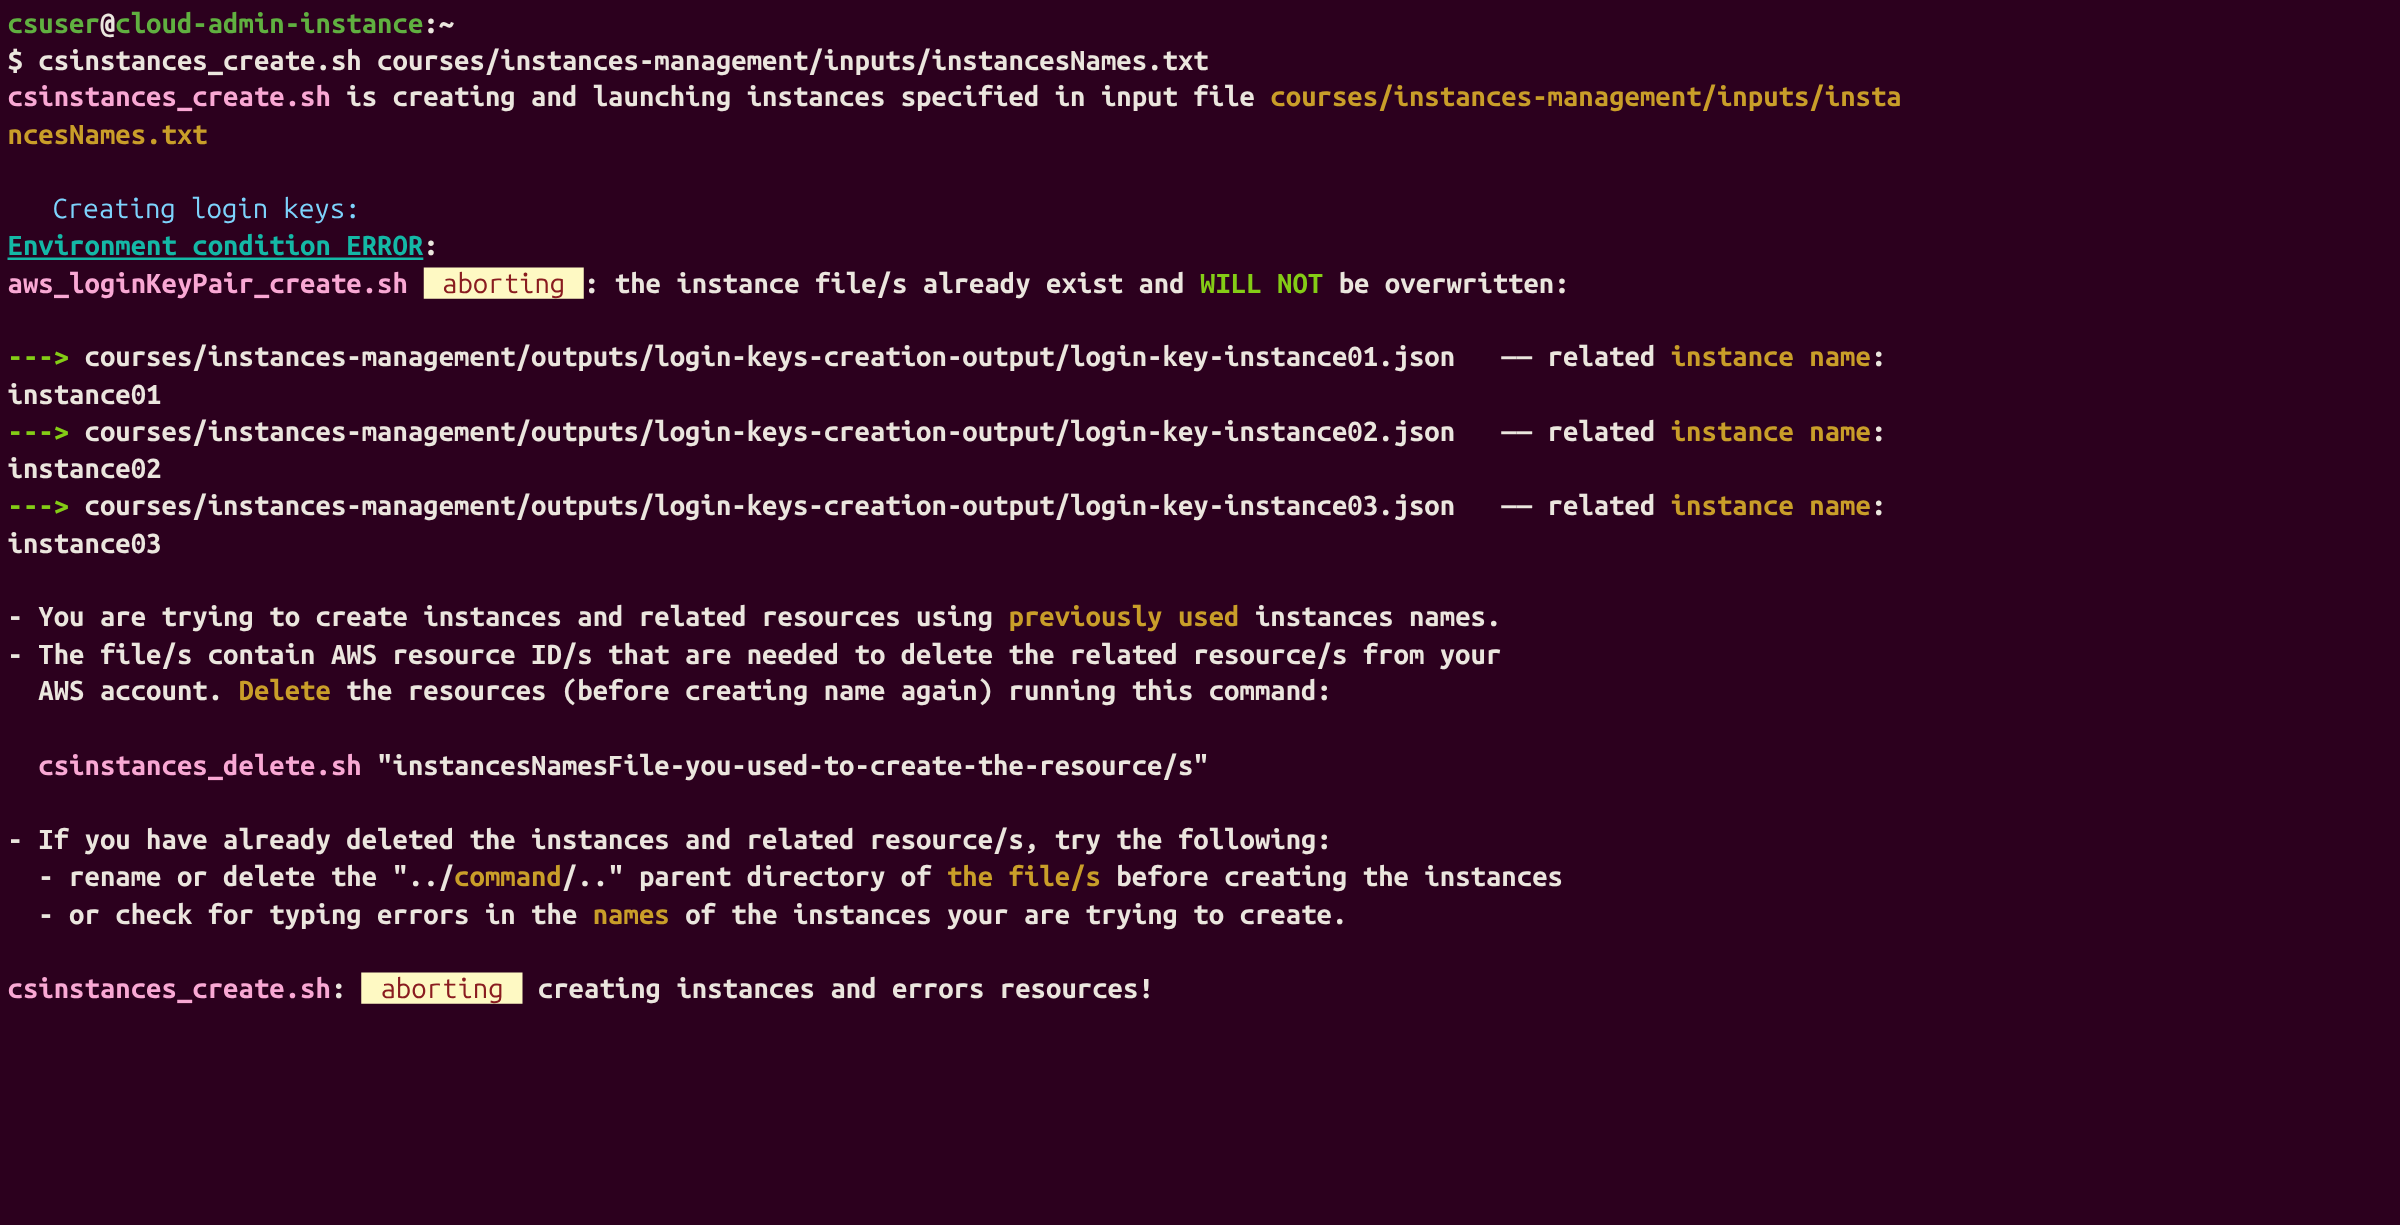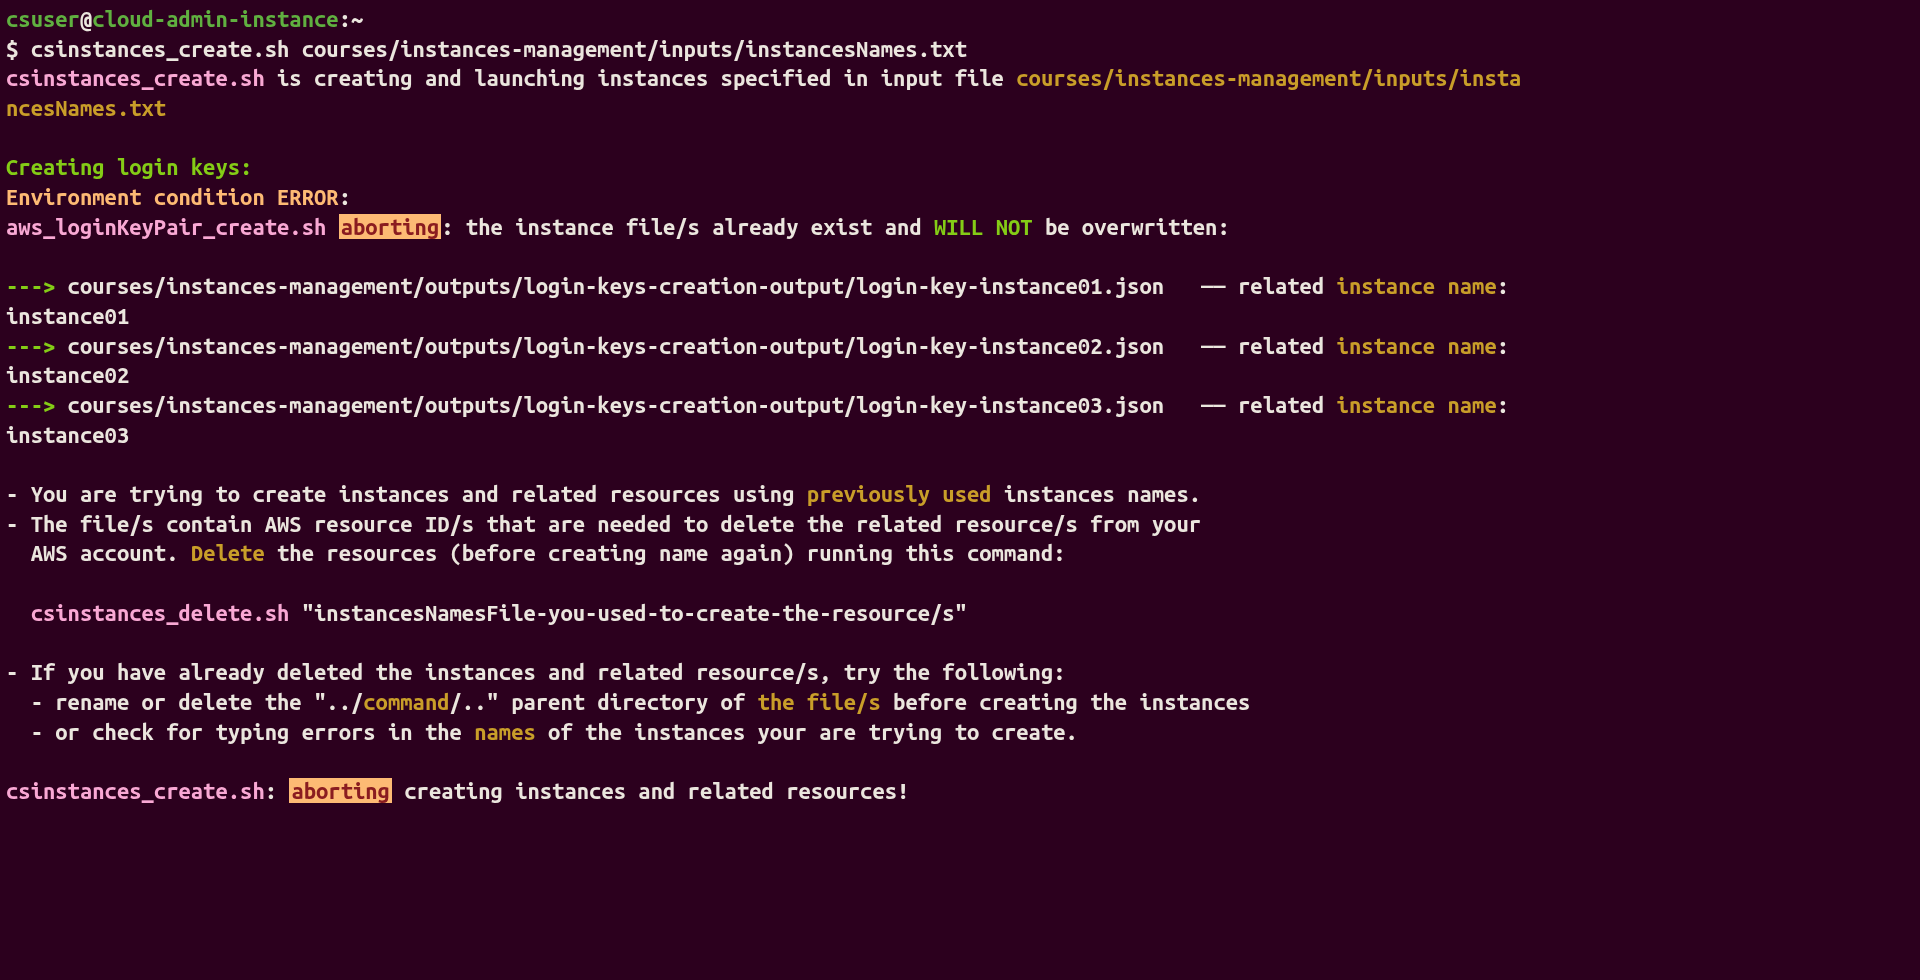--- a/index.html
+++ b/index.html
@@ -13,23 +13,23 @@
       width: 1536px;
       overflow: hidden;
       font-weight: 600;
     }
     .term { white-space: pre-wrap; word-break: break-all; }
     .green { color: #60b040; }
     .dim-green { color: #f9a8d4; }
     .white { color: #ebe6de; }
     .yellow { color: #c99e29; }
     .bold-yellow { color: #84cc16; font-weight: bold; }
-    .cyan { color: #84cc16; font-weight: bold; }
-    .red-bold { color: #fdba74; font-weight: bold; }
-    .red-hl { background-color: #fdba74; color: #8a1c20; padding: 0 2px; font-weight:700; }
+    .cyan { color: #7dd3fc; font-weight: normal; margin-left: 36px; }
+    .red-bold { color: #14b8a6; font-weight: bold; text-decoration: underline; }
+    .red-hl { background-color: #fef9c3; color: #8a1c20; padding: 0 15px; font-weight:400; }
   </style>
 </head>
 <body>
 
 <div class="term"><span><span class="green">csuser</span><span class="white">@</span><span class="green">cloud-admin-instance</span><span class="white">:~</span></span>
 <span class="white">$ </span><span class="white">csinstances_create.sh courses/instances-management/inputs/instancesNames.txt</span>
 <span class="dim-green">csinstances_create.sh</span><span class="white"> is creating and launching instances specified in input file </span><span class="yellow">courses/instances-management/inputs/instancesNames.txt</span>
 <span></span>
 <span class="cyan">Creating login keys:</span>
 <span class="red-bold">Environment condition ERROR</span><span class="white">:</span>
@@ -42,13 +42,13 @@
 <span class="white">- You are trying to create instances and related resources using </span><span class="yellow">previously used</span><span class="white"> instances names.</span>
 <span class="white">- The file/s contain AWS resource ID/s that are needed to delete the related resource/s from your</span>
 <span class="white">  AWS account. </span><span class="yellow">Delete</span><span class="white"> the resources (before creating name again) running this command:</span>
 <span></span>
 <span class="white">  </span><span class="dim-green">csinstances_delete.sh</span><span class="white"> "instancesNamesFile-you-used-to-create-the-resource/s"</span>
 <span></span>
 <span class="white">- If you have already deleted the instances and related resource/s, try the following:</span>
 <span class="white">  - rename or delete the "../</span><span class="yellow">command</span><span class="white">/.." parent directory of </span><span class="yellow">the file/s</span><span class="white"> before creating the instances</span>
 <span class="white">  - or check for typing errors in the </span><span class="yellow">names</span><span class="white"> of the instances your are trying to create.</span>
 <span></span>
-<span class="dim-green">csinstances_create.sh</span><span class="white">: </span><span class="red-hl">aborting</span><span class="white"> creating instances and related resources!</span></div>
+<span class="dim-green">csinstances_create.sh</span><span class="white">: </span><span class="red-hl">aborting</span><span class="white"> creating instances and errors resources!</span></div>
 
 </body></html>

